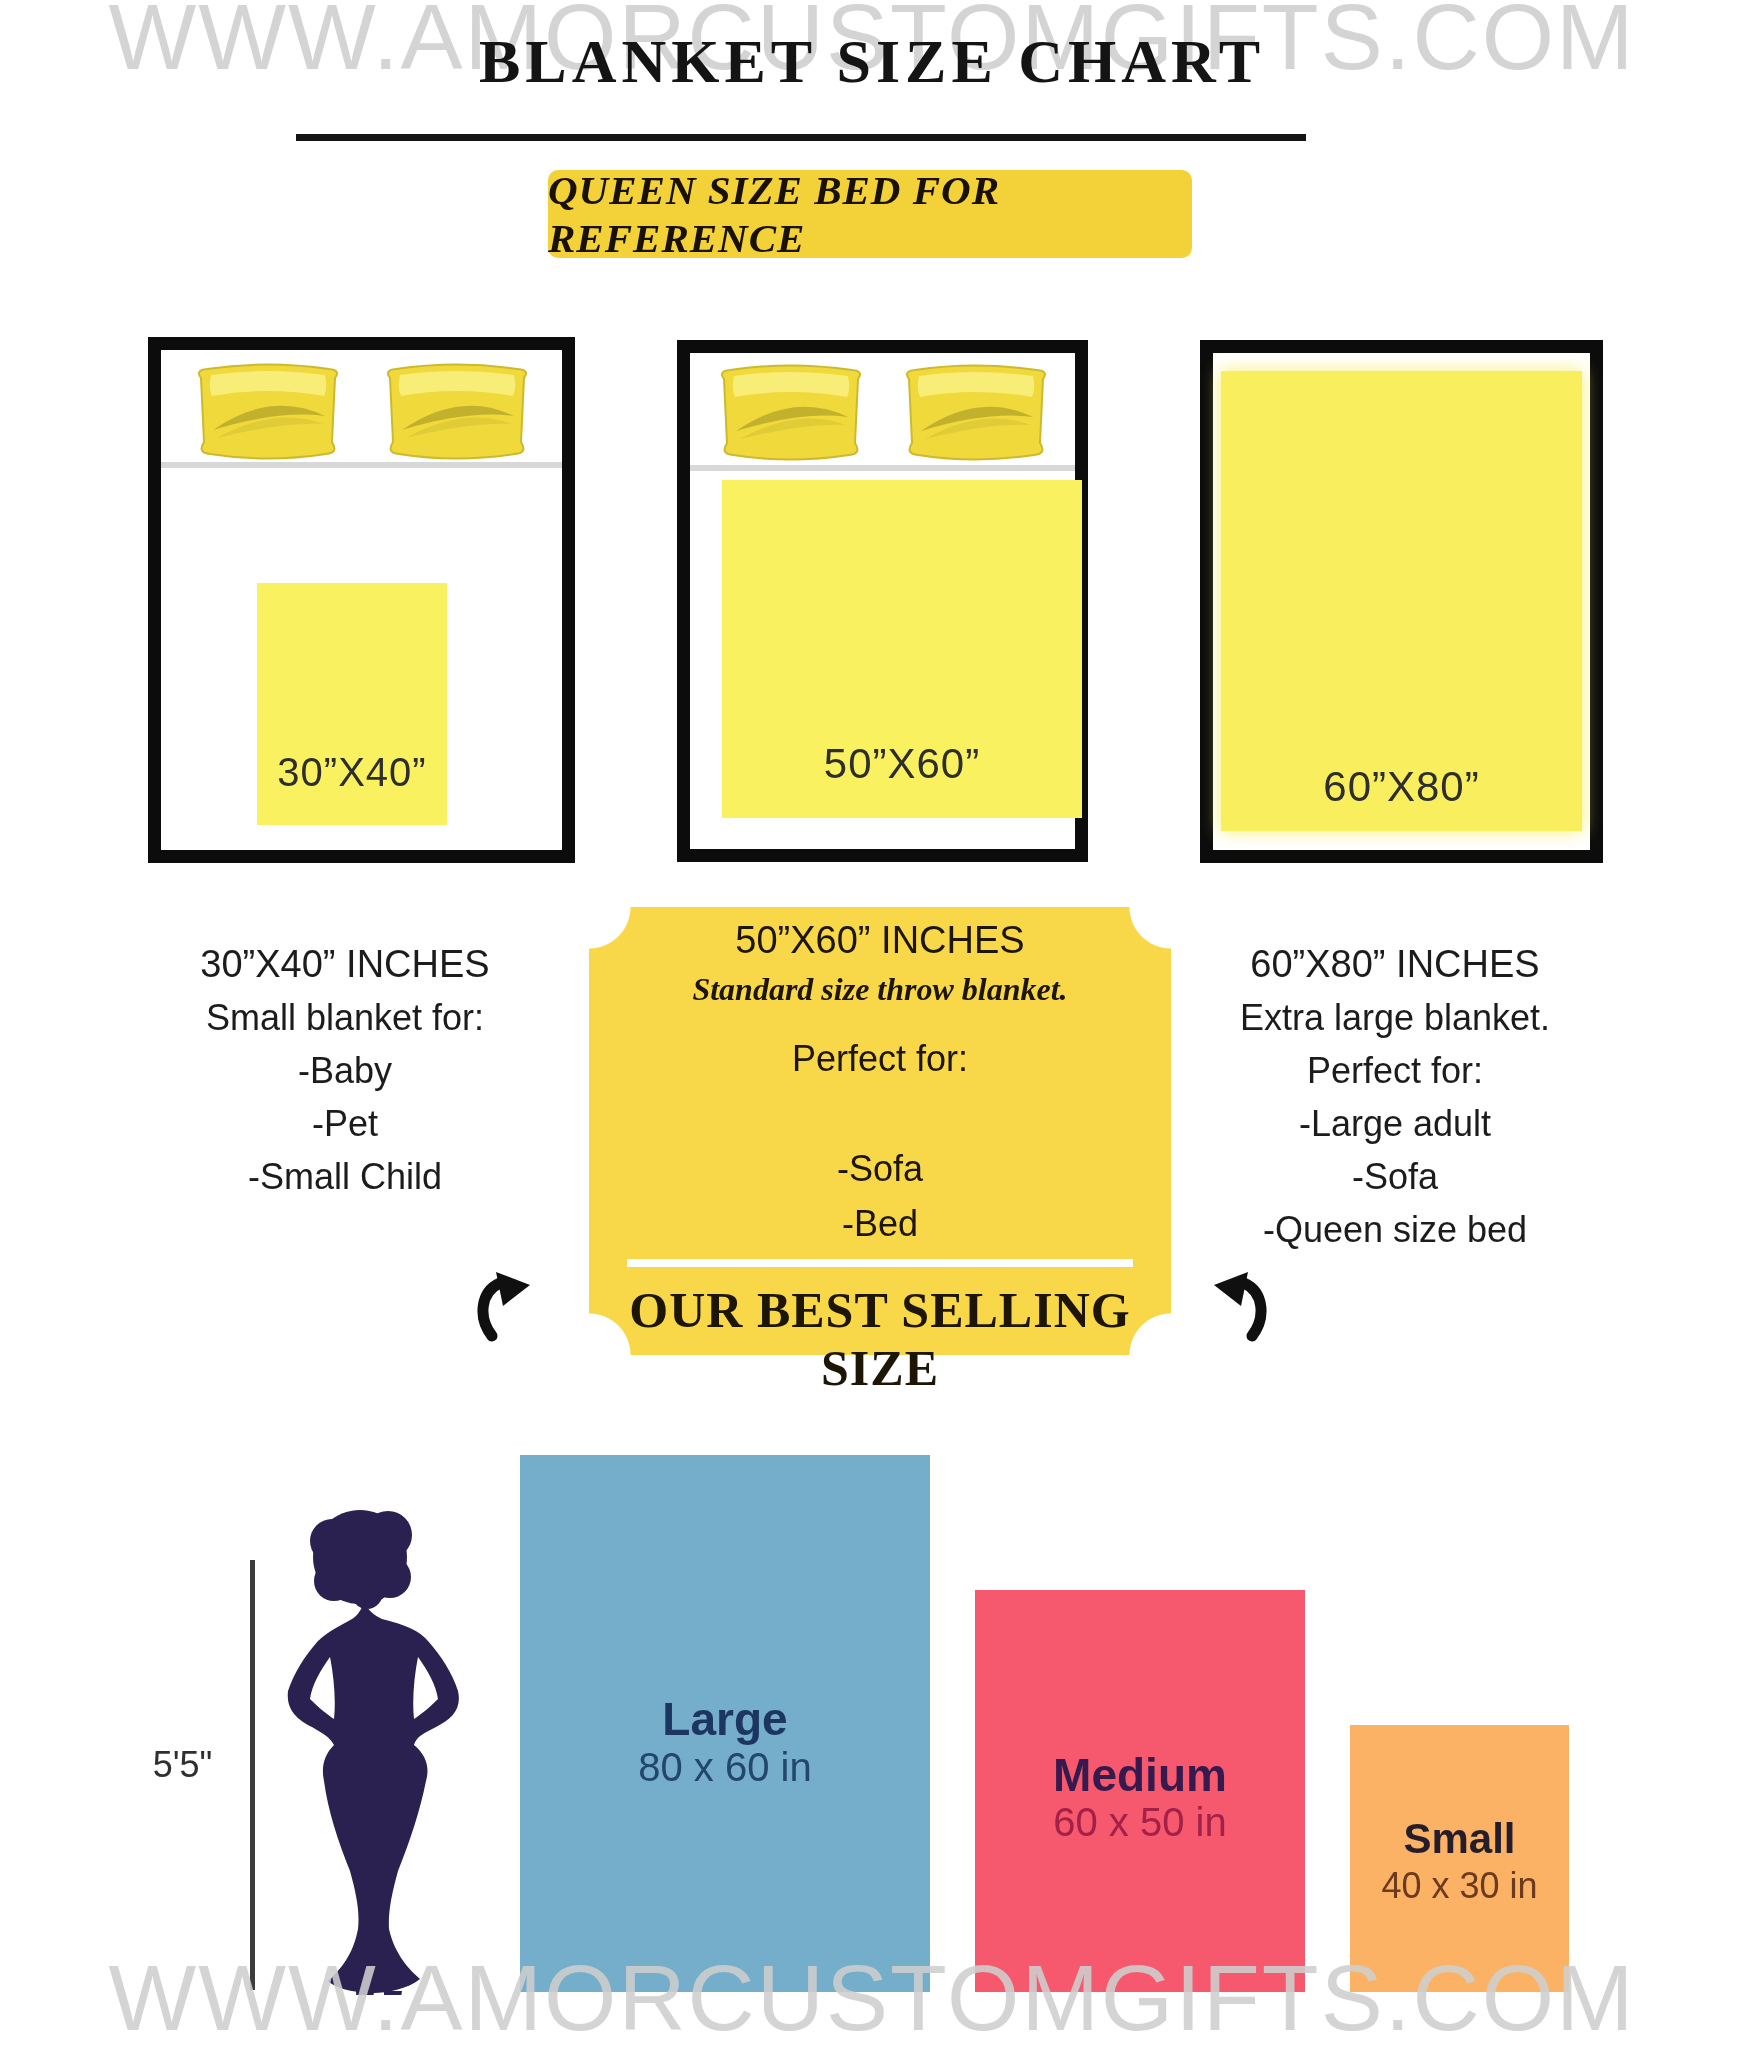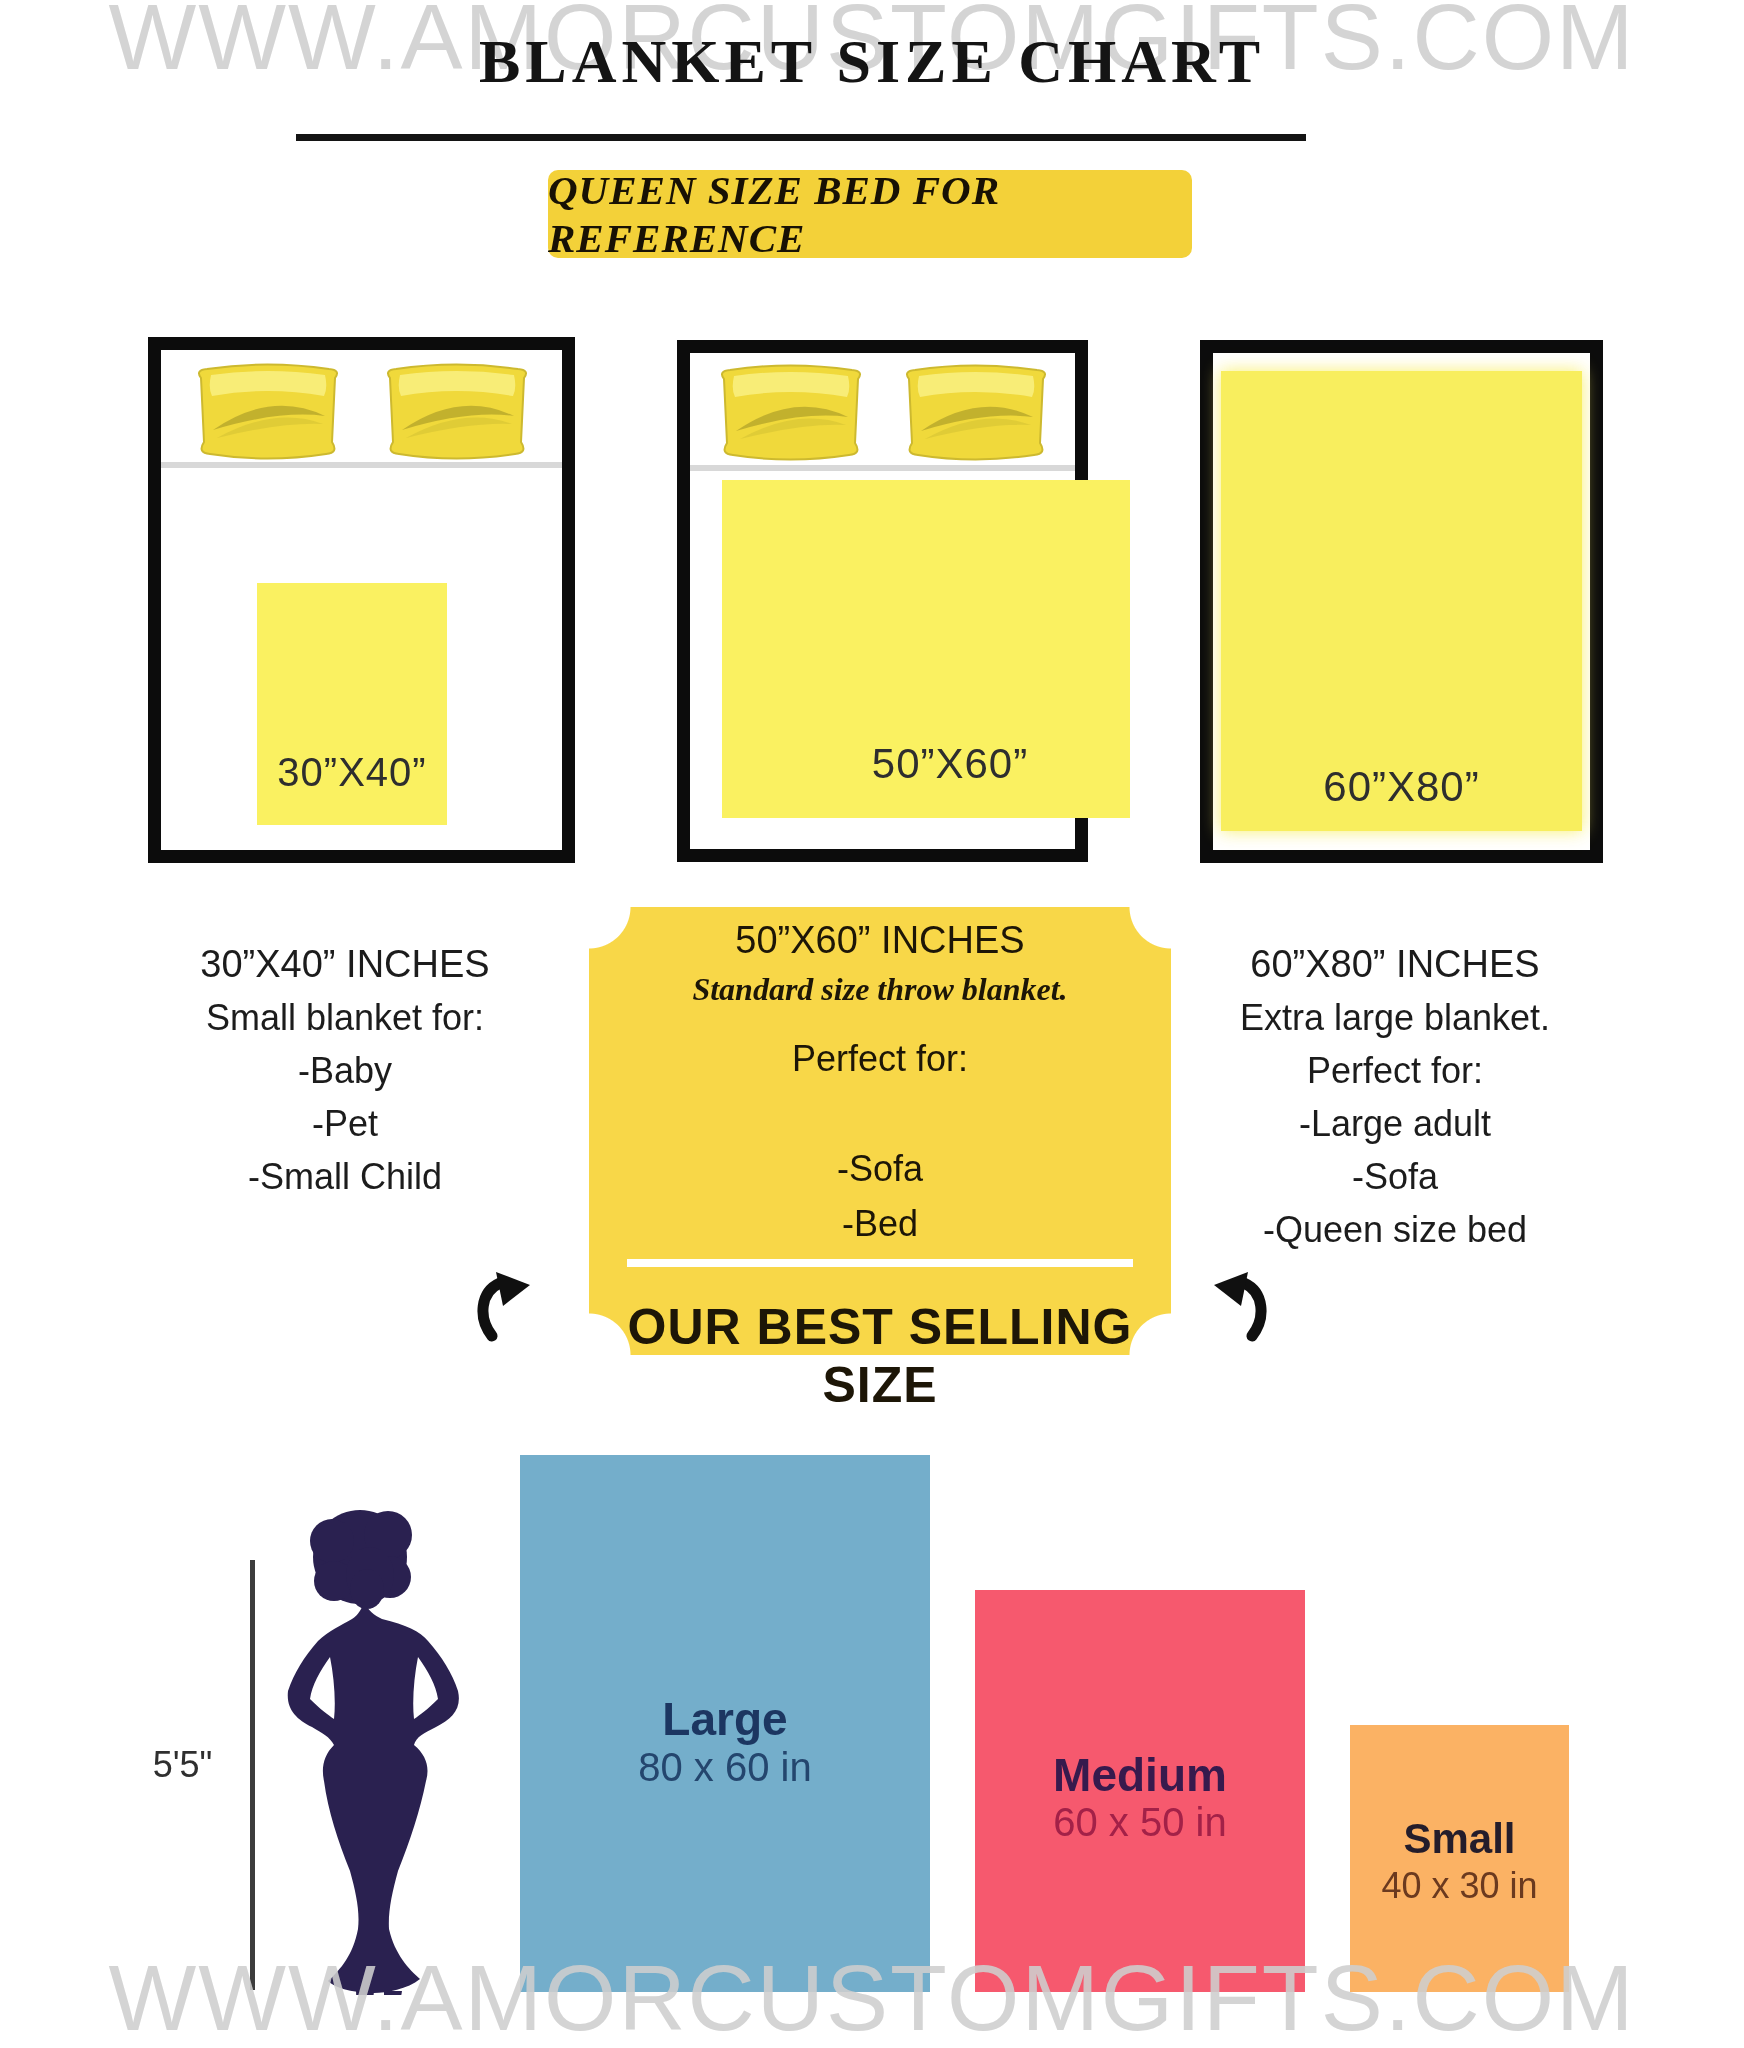--- a/index.html
+++ b/index.html
@@ -28,21 +28,21 @@
   #bed2{left:677px;top:340px;width:411px;height:522px;}
   #bed3{left:1200px;top:340px;width:403px;height:523px;}
   .pillow{position:absolute;width:152px;height:98px;}
   #bed1 .p1{left:30px;top:12px;} #bed1 .p2{left:219px;top:12px;}
   #bed2 .p1{left:24px;top:10px;} #bed2 .p2{left:209px;top:10px;}
   .sheet-line{position:absolute;left:0;right:0;top:112px;height:6px;background:#d8d8d8;}
   .blanket{position:absolute;background:#faf161;display:flex;align-items:flex-end;justify-content:center;}
   .blanket .lbl{color:#2e2e2e;letter-spacing:1px;}
   #blanket1{left:96px;top:233px;width:190px;height:242px;}
   #blanket1 .lbl{font-size:40px;padding-bottom:30px;}
-  #blanket2{left:32px;top:127px;width:360px;height:338px;padding-left:48px;}
+  #blanket2{left:32px;top:127px;width:360px;height:338px;}
   #blanket2 .lbl{font-size:42px;padding-bottom:30px;}
   #blanket3{left:8px;top:18px;width:361px;height:460px;background:#f8ee5e;box-shadow:0 0 16px rgba(248,238,94,.9);}
   #blanket3 .lbl{font-size:42px;padding-bottom:20px;}
 
   
   .size-note{position:absolute;z-index:2;text-align:center;color:#1c1c1c;
              font-size:36px;line-height:53px;}
   .size-note .nt{font-size:38px;}
   #note-small{left:110px;top:938px;width:470px;}
   #note-xl{left:1160px;top:938px;width:470px;}
@@ -57,21 +57,21 @@
       radial-gradient(circle 42px at 100% 100%,rgba(0,0,0,0) 41px, #f8d748 42px) bottom right / 50% 50% no-repeat;}
   #badge .brow{position:absolute;left:0;right:0;text-align:center;color:#1d1607;}
   .b-title{top:12px;font-size:38px;}
   .b-tag{top:64px;font-family:"Liberation Serif",serif;font-style:italic;font-weight:700;
          font-size:32px;color:#161007;}
   .b-perfect{top:131px;font-size:36px;}
   .b-i0{top:186px;font-size:36px;}
   .b-i1{top:241px;font-size:36px;}
   .b-i2{top:296px;font-size:36px;}
   .b-divider{position:absolute;left:38px;right:38px;top:352px;height:8px;background:#ffffff;}
-  .b-footer{top:391px;font-family:Liberation Sans, sans-serif;font-weight:700;font-size:50px;
+  .b-footer{top:374px;font-family:Liberation Serif, serif;font-weight:700;font-size:50px;
             letter-spacing:1px;color:#14100a;}
 
   .curl-arrow{position:absolute;width:62px;height:72px;z-index:2;}
   #arrow-left{left:476px;top:1270px;}
   #arrow-right{left:1206px;top:1270px;transform:scaleX(-1);}
 
   
   .bar{position:absolute;z-index:2;}
   #bar-large{left:520px;top:1455px;width:410px;height:537px;background:#74aecb;}
   #bar-medium{left:975px;top:1590px;width:330px;height:402px;background:#f6596e;}

